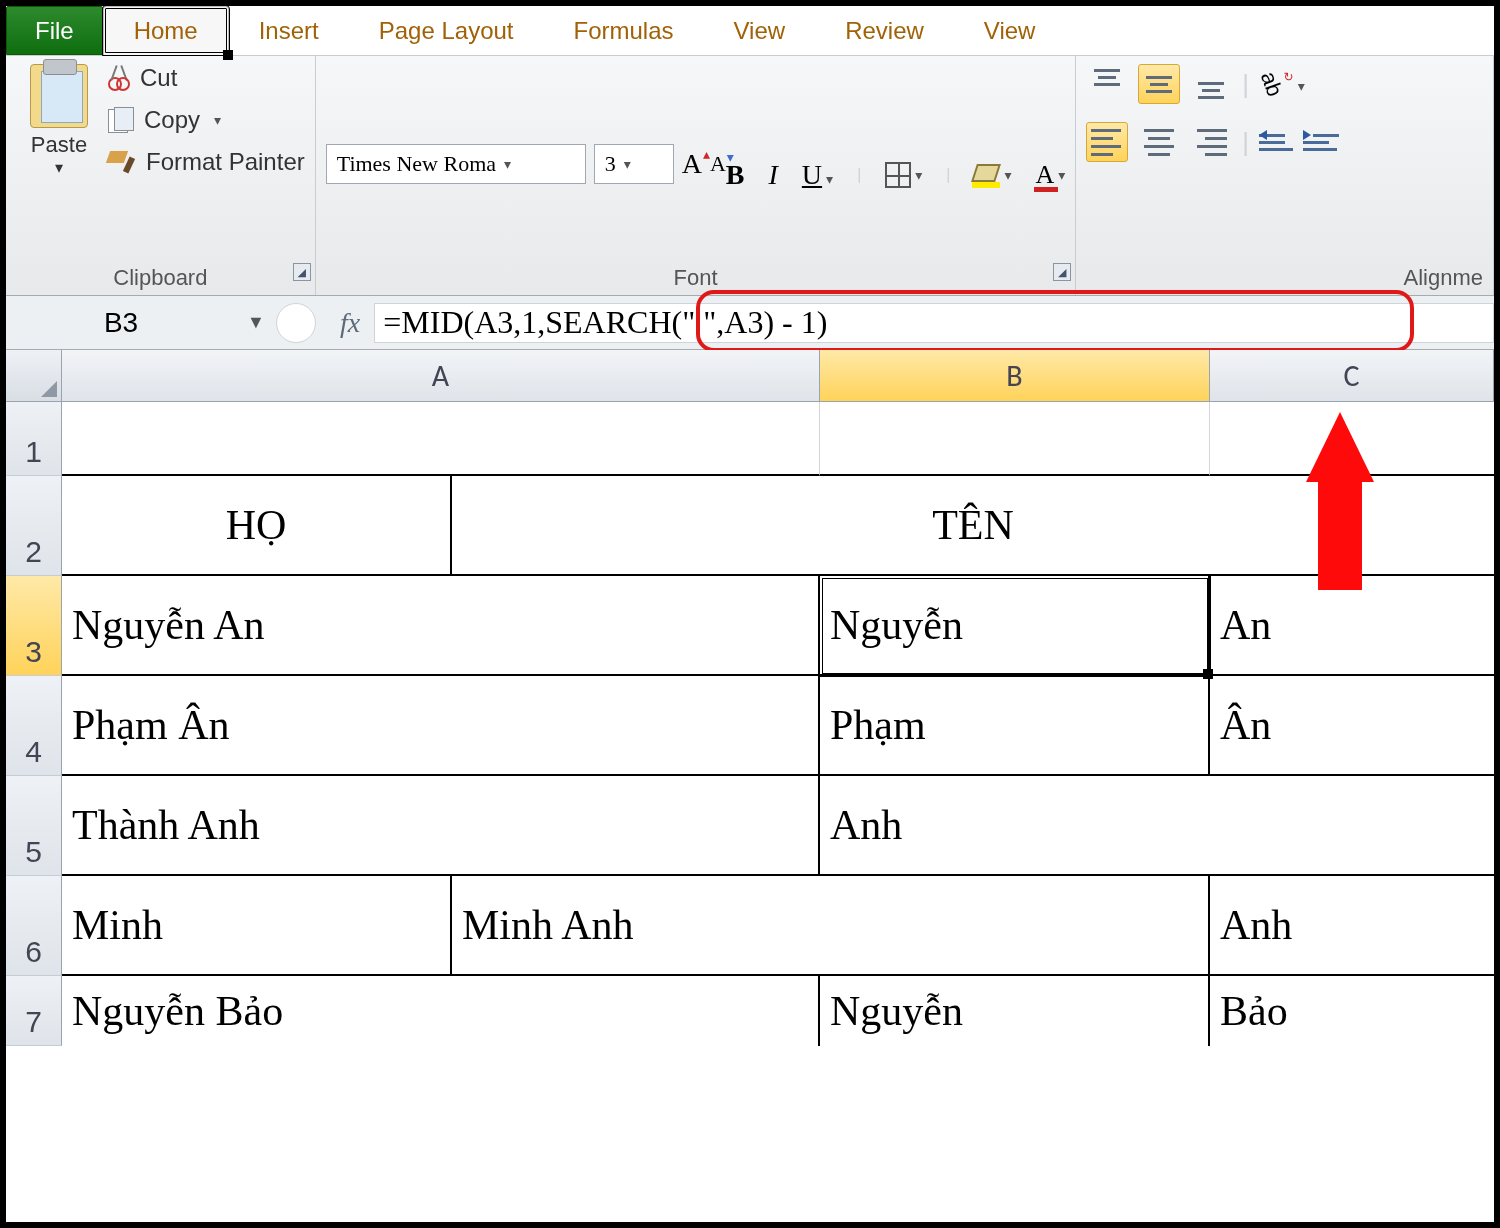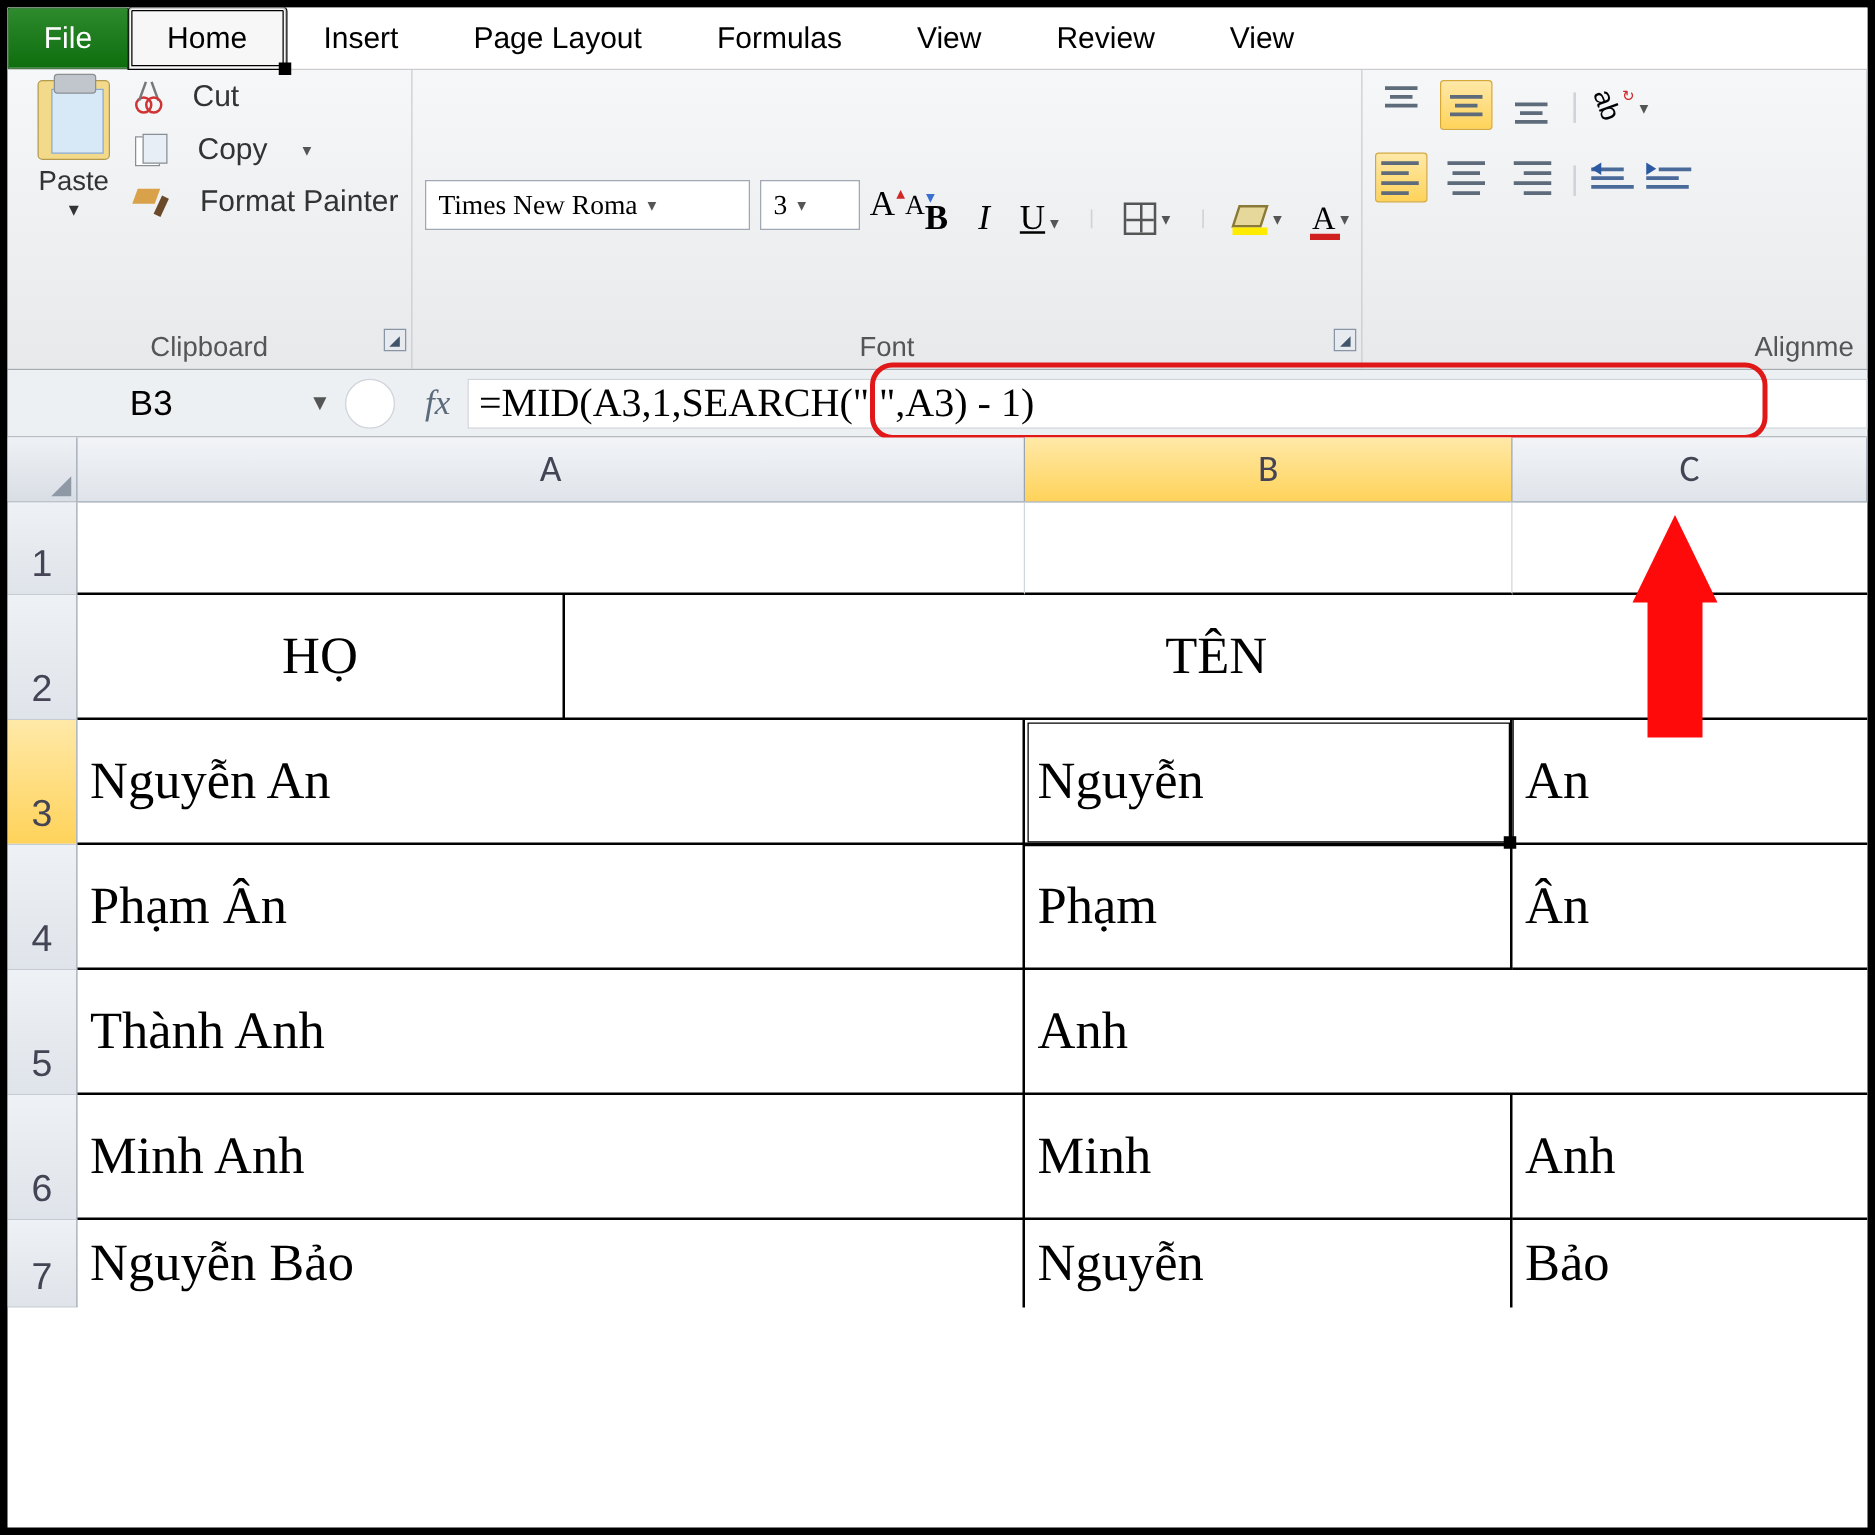--- a/index.html
+++ b/index.html
@@ -1,39 +1,39 @@
 <!DOCTYPE html>
 <html><head>
 <meta charset="utf-8">
 <style>
 * { box-sizing: border-box; margin: 0; padding: 0; }
 body { font-family: "Segoe UI", Tahoma, sans-serif; background: #fff; width: 1500px; height: 1228px; border: 6px solid #000; overflow: hidden; }
 
 
 .tabs { display: flex; align-items: stretch; background: #fff; height: 50px; border-bottom: 1px solid #ccc; }
-.tab { padding: 10px 30px; font-size: 24px; color: #000000; display: flex; align-items: center; cursor: pointer; }
+.tab { padding: 10px 30px; font-size: 24px; color: #a16207; display: flex; align-items: center; cursor: pointer; }
 .tab.file { background: linear-gradient(to bottom, #2d8a2d, #0e6e0e); color: #fff; font-weight: normal; border: 1px solid #0a5a0a; border-radius: 2px 2px 0 0; padding: 0 28px; }
 .tab.active { background: #f7f7f7; border: 1px solid #bbb; border-bottom: none; border-radius: 3px 3px 0 0; }
 
 
 .ribbon { display: flex; background: linear-gradient(to bottom, #f6f7f8, #e7e9eb); height: 240px; border-bottom: 1px solid #a7abb0; }
 .group { display: flex; flex-direction: column; padding: 8px 10px 4px 10px; border-right: 1px solid #c7cdd4; height: 100%; }
 .group-body { flex: 1; display: flex; }
 .group-label { text-align: center; font-size: 22px; color: #555; padding-top: 2px; position: relative; }
 .dlauncher { position: absolute; right: -6px; top: 0; width: 18px; height: 18px; border: 1px solid #8895a5; background: #e7ebef; display:flex; align-items:center; justify-content:center; font-size:11px; color:#41546c; }
 
 
 .clip-left { display: flex; flex-direction: column; align-items: center; width: 86px; }
 .paste-icon { width: 58px; height: 64px; background: #f3d98a; border: 1px solid #b59a4b; border-radius: 4px; position: relative; margin-bottom: 4px; }
 .paste-icon::before { content:""; position:absolute; top:6px; right:4px; width:40px; height:50px; background:#d7e8f7; border:1px solid #8aa8c4; }
 .paste-icon::after { content:""; position:absolute; top:-6px; left:12px; width:32px; height:14px; background:#c0c6cc; border:1px solid #8a8f94; border-radius:3px; }
 .paste-text { font-size: 22px; color:#333; }
 .paste-drop { font-size: 16px; color:#333; }
 .clip-right { display: flex; flex-direction: column; gap: 14px; padding-left: 6px; }
-.clip-item { display: flex; align-items: center; gap: 24px; font-size: 24px; color:#333; }
+.clip-item { display: flex; align-items: center; gap: 10px; font-size: 24px; color:#333; }
 .scissors { width:22px; height:26px; position:relative; }
 .scissors::before, .scissors::after { content:""; position:absolute; width:10px; height:10px; border:2px solid #d03333; border-radius:50%; bottom:0; }
 .scissors::before { left:0; }
 .scissors::after { right:0; }
 .scissors .bl { position:absolute; width:2px; height:16px; background:#777; left:5px; top:0; transform:rotate(20deg); }
 .scissors .bl2 { position:absolute; width:2px; height:16px; background:#777; right:5px; top:0; transform:rotate(-20deg); }
 .copy-icon { width:26px; height:26px; position:relative; }
 .copy-icon::before { content:""; position:absolute; width:18px; height:22px; border:1px solid #8a8f94; background:#fff; left:0; top:2px; }
 .copy-icon::after { content:""; position:absolute; width:18px; height:22px; border:1px solid #8a8f94; background:#e8eef5; left:6px; top:0; }
 .fpaint { width:28px; height:26px; position:relative; }
@@ -317,22 +317,22 @@
       <div class="cell cB">Phạm</div>
       <div class="cell cC" style="border-right:none">Ân</div>
     </div>
     <div class="row">
       <div class="rh">5</div>
       <div class="cell cA">Thành Anh</div>
       <div class="cell cC" style="border-right:none">Anh</div>
     </div>
     <div class="row">
       <div class="rh">6</div>
+      <div class="cell cB">Minh</div>
       <div class="cell cA">Minh Anh</div>
-      <div class="cell cB">Minh</div>
       <div class="cell cC" style="border-right:none">Anh</div>
     </div>
     <div class="row r7">
       <div class="rh">7</div>
       <div class="cell cA">Nguyễn Bảo</div>
       <div class="cell cB">Nguyễn</div>
       <div class="cell cC" style="border-right:none">Bảo</div>
     </div>
   </div>
 

